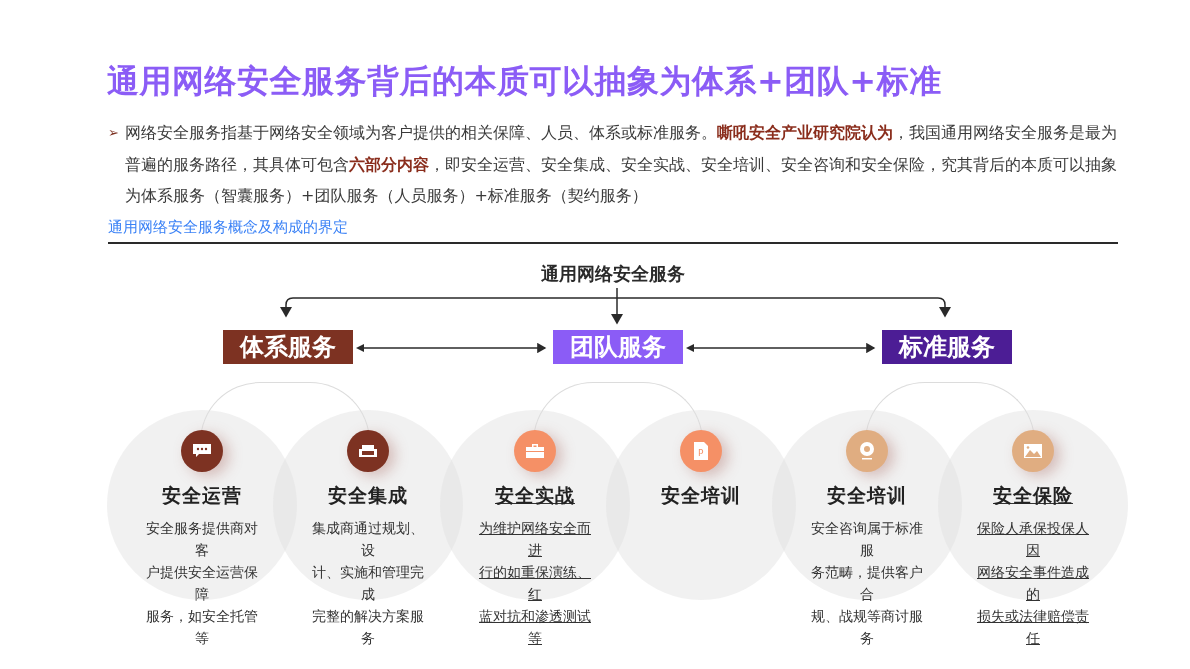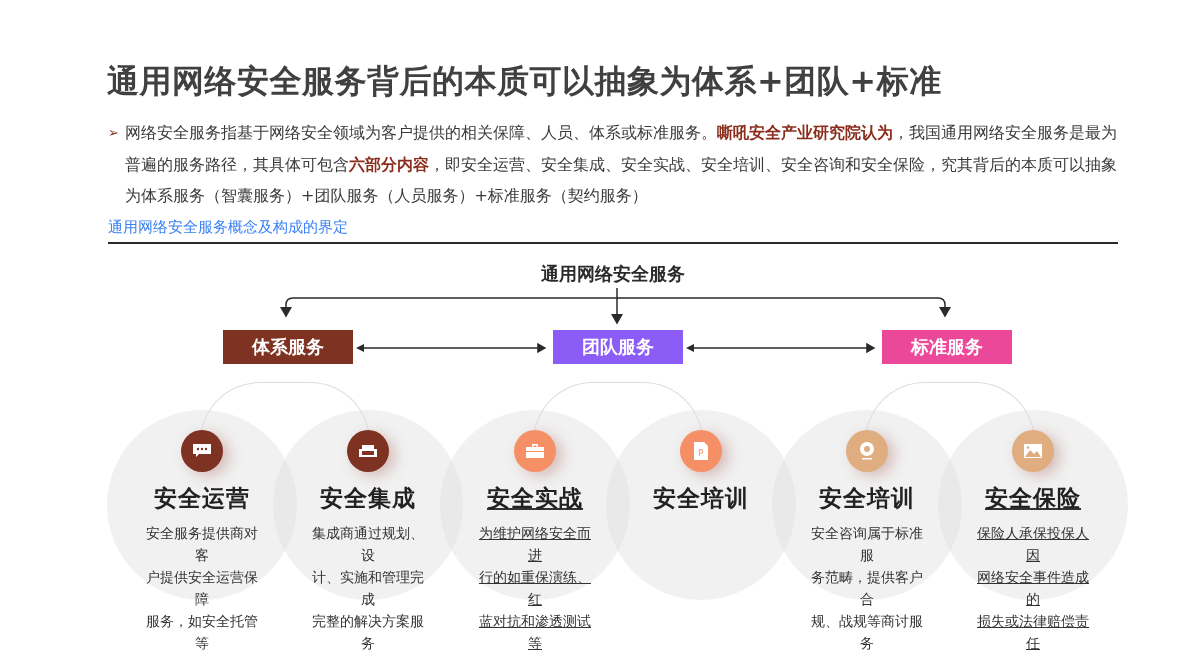--- a/index.html
+++ b/index.html
@@ -1,21 +1,21 @@
 <!DOCTYPE html>
 <html><head>
 <meta charset="utf-8">
 <style>
   * { box-sizing: border-box; margin: 0; padding: 0; }
   html, body { width: 1190px; height: 669px; background: #ffffff; overflow: hidden; }
   body { position: relative; font-family: "DejaVu Sans", "Liberation Sans", sans-serif; color: #333; }
 
   .title {
     position: absolute; left: 107px; top: 60px;
-    font-size: 32px; font-weight: bold; color: #404040; letter-spacing: 0.5px;
+    font-size: 32px; font-weight: bold; color: #8b5cf6; letter-spacing: 0.5px;
     white-space: nowrap;
   }
   .para {
     position: absolute; left: 108px; top: 117px; width: 1010px;
     font-size: 16px; line-height: 31.5px; color: #3a3a3a;
   }
   .para .bullet { position: absolute; left: 0; top: 0; color: #7d3222; font-size: 13px; }
   .para .text { margin-left: 17px; display: block; }
   .para .hl { color: #8a2d1c; font-weight: bold; }
 
@@ -28,44 +28,44 @@
   }
 
   .root-label {
     position: absolute; left: 0; width: 1226px; top: 262px; text-align: center;
     font-size: 18px; font-weight: bold; color: #2a2a2a;
   }
   svg.connectors { position: absolute; left: 0; top: 0; }
 
   .box {
     position: absolute; top: 330px; height: 34px; width: 130px;
-    color: #fff; font-size: 18px; font-weight: bold; text-align: center; line-height: 34px;
+    color: #fff; font-size: 24px; font-weight: bold; text-align: center; line-height: 34px;
   }
   .box.b1 { left: 223px; background: #7d3222; }
   .box.b2 { left: 553px; background: #8b5cf6; }
-  .box.b3 { left: 882px; background: #ec4899; }
+  .box.b3 { left: 882px; background: #4c1d95; }
 
   .circle {
     position: absolute; top: 410px; width: 190px; height: 190px; border-radius: 50%;
     background: rgba(225,225,225,0.45);
   }
   .arc {
     position: absolute; top: 382px; width: 170px; height: 60px;
     border: 1px solid #dcdcdc; border-bottom: none; border-radius: 85px 85px 0 0;
   }
   .card {
     position: absolute; top: 430px; width: 160px; text-align: center;
   }
   .icon-wrap {
     width: 42px; height: 42px; border-radius: 50%; margin: 0 auto;
     display: flex; align-items: center; justify-content: center;
     box-shadow: 6px 4px 14px rgba(160,90,80,0.35);
   }
   .card h3 {
-    margin-top: 11px; font-size: 23px; font-weight: bold; color: #222; letter-spacing: 1px;
+    margin-top: 11px; font-size: 19px; font-weight: bold; color: #222; letter-spacing: 1px;
   }
   .card p {
     margin: 8px auto 0; width: 120px; font-size: 14px; line-height: 22px; color: #333;
   }
 </style>
 </head>
 <body>
 
 <div class="title">通用网络安全服务背后的本质可以抽象为体系+团队+标准</div>
 

